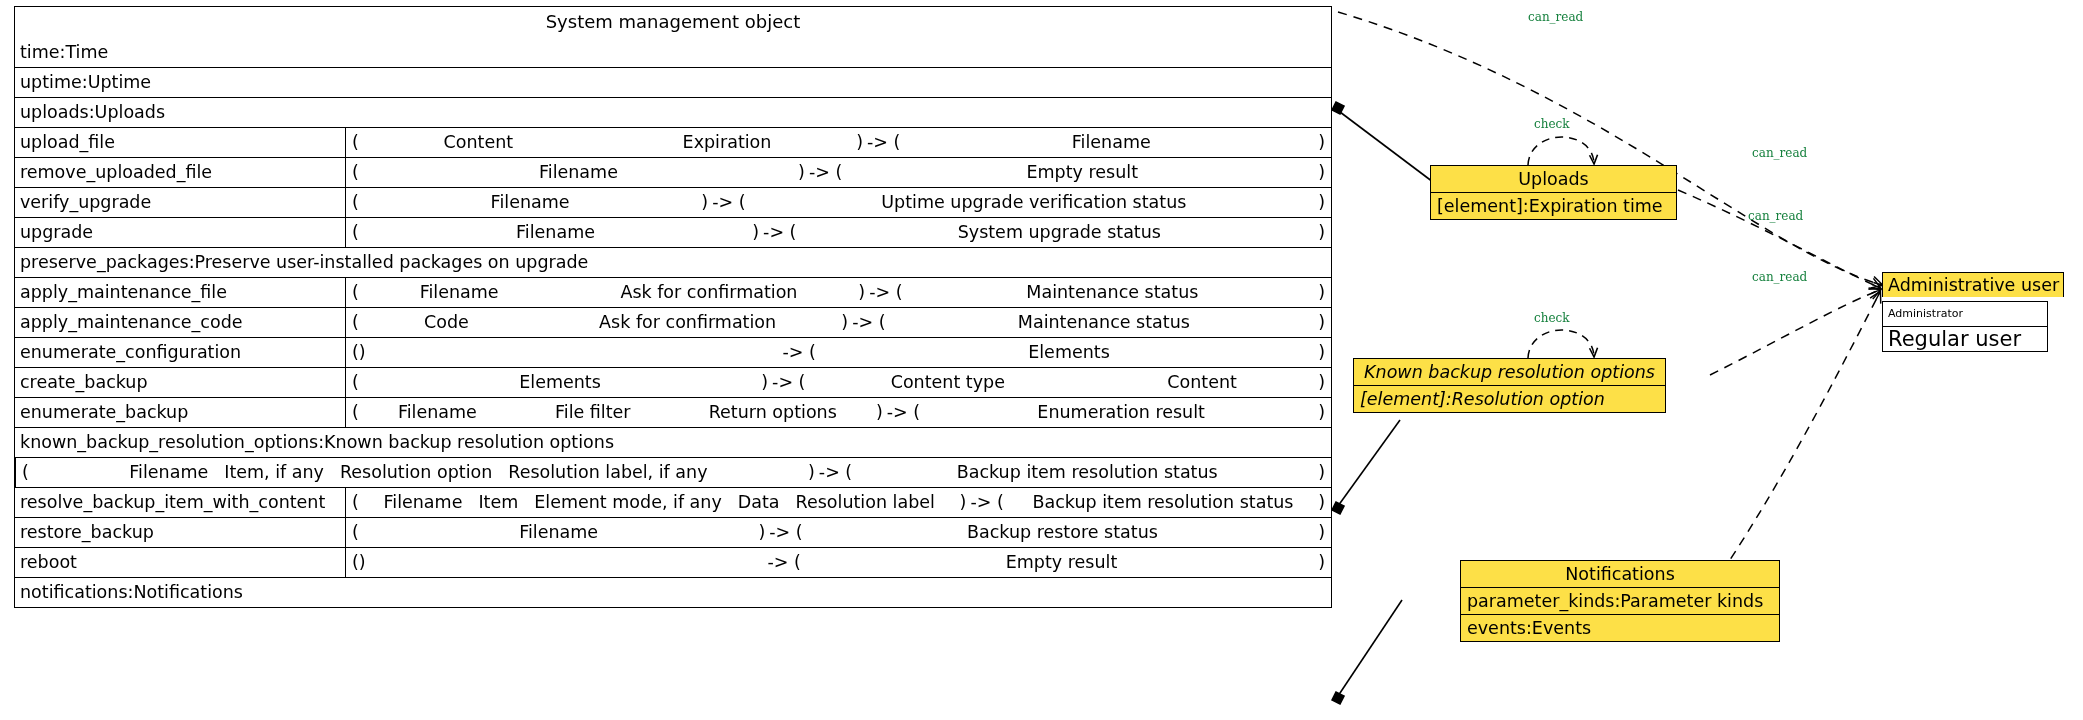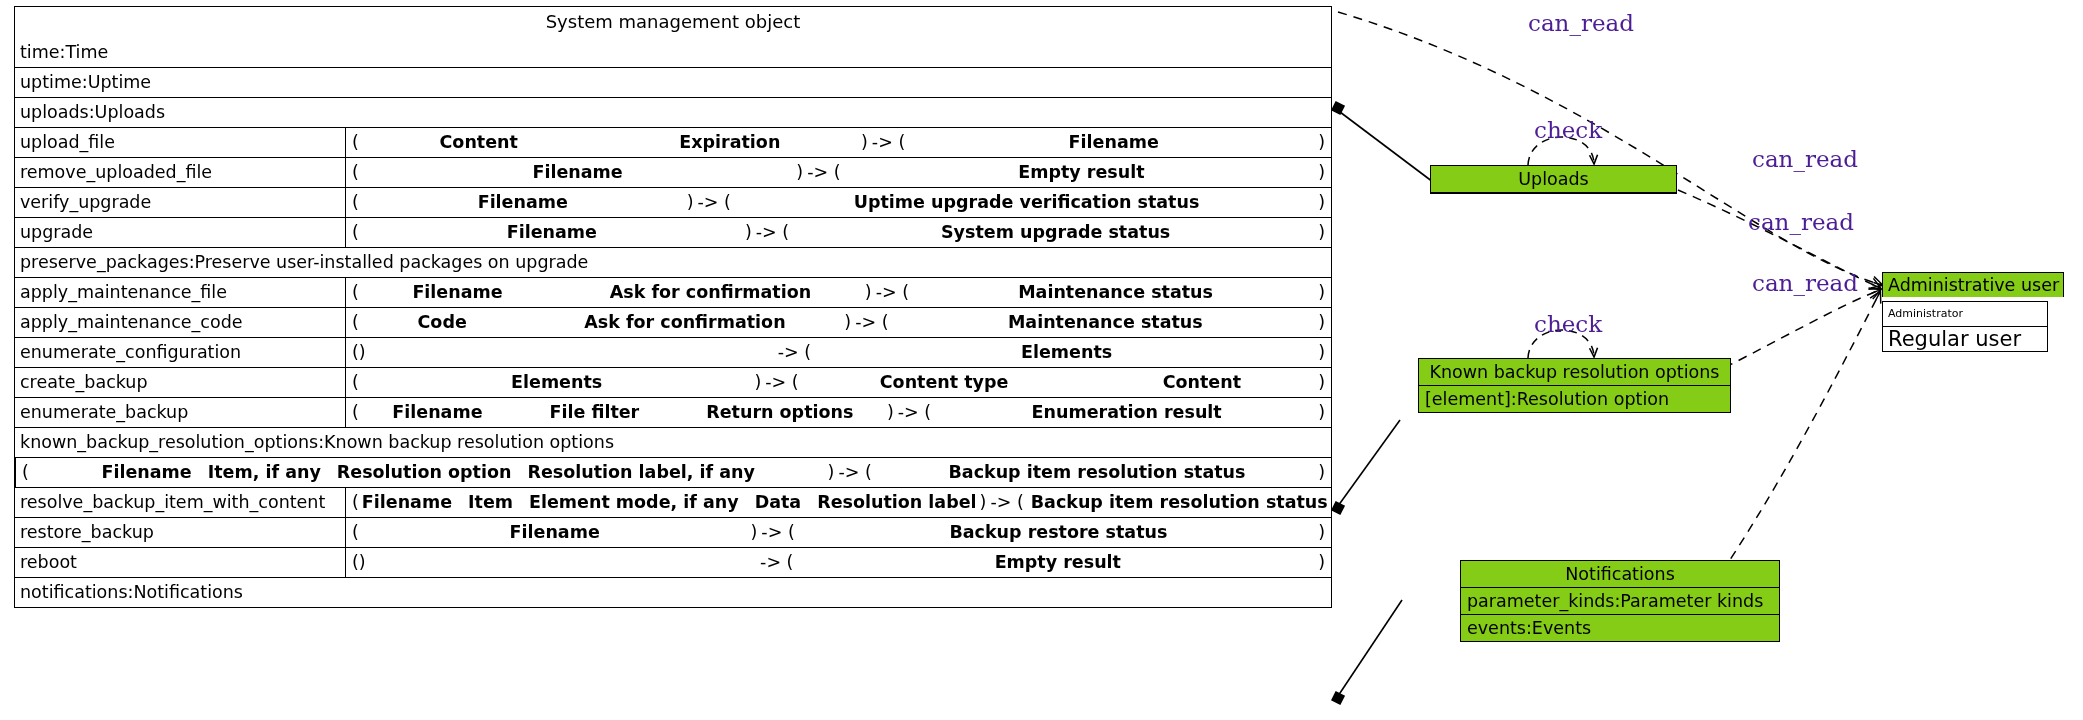--- a/index.html
+++ b/index.html
@@ -30,50 +30,50 @@
     justify-content:center;padding:4px 0 5px 0;
     font-size:18px;line-height:22px;text-align:center;
   }
   .title-row .t{width:100%;text-align:center;}
 
   
   .sig{display:flex;align-items:center;width:100%;white-space:nowrap;}
   .sig .paren{flex:0 0 auto;}
   .sig .args{flex:1 1 auto;text-align:center;display:flex;
              justify-content:space-around;align-items:center;}
-  .sig .args span{padding:0 2px;font-weight:bold;}
+  .sig .args span{padding:0 2px;}
   .sig .arrow{flex:0 0 auto;padding:0 4px;}
   .sig.tight .args{justify-content:center;gap:10px;}
   .sig.tight .args span{padding:0 3px;}
 
   
-  .sbox{position:absolute;border:1.5px solid #000;background:#84cc16;box-sizing:border-box;}
+  .sbox{position:absolute;border:1.5px solid #000;background:#fde047;box-sizing:border-box;}
   .sbox .hdr{
     text-align:center;font-size:17.5px;line-height:22px;padding:2px 6px;
     border-bottom:1.5px solid #000;white-space:nowrap;
   }
   .sbox .itm{
     font-size:17.5px;line-height:22px;padding:2px 6px;white-space:nowrap;
     border-bottom:1.5px solid #000;
   }
   .sbox .itm:last-child{border-bottom:none;}
 
   #box-uploads{left:1430px;top:165px;width:247px;}
-  #box-kbro{left:1418px;top:358px;width:313px;}
+  #box-kbro{left:1353px;top:358px;width:313px;font-style:italic;}
   #box-notif{left:1460px;top:560px;width:320px;}
 
   #box-adminuser{position:absolute;left:1882px;top:272px;width:auto;}
   #box-adminuser .hdr{text-align:left;padding:1px 4px 1px 5px;}
   #adm-sub{position:absolute;left:1882px;top:301px;border:1.5px solid #000;
            background:#fff;box-sizing:border-box;width:166px;}
 
   
   .elabel{
     position:absolute;font-family:"DejaVu Serif","Liberation Serif",serif;
-    font-size:23px;color:#4c1d95;white-space:nowrap;
+    font-size:12px;color:#15803d;white-space:nowrap;
   }
 
   svg#wires{position:absolute;left:0;top:0;width:2083px;height:720px;
             pointer-events:none;}
 </style>
 </head>
 <body>
 
 <div id="stage">
 
@@ -331,20 +331,21 @@
             </div></div>
         </div>
         <div class="row attr">
           <div class="cell-name">notifications:Notifications</div>
         </div>
       </div>
   </div>
 
   <div class="sbox" id="box-uploads">
     <div class="hdr">Uploads</div>
+    <div class="itm">[element]:Expiration time</div>
   </div>
 
   <div class="sbox" id="box-kbro">
     <div class="hdr">Known backup resolution options</div>
     <div class="itm">[element]:Resolution option</div>
   </div>
 
   <div class="sbox" id="box-notif">
     <div class="hdr">Notifications</div>
     <div class="itm">parameter_kinds:Parameter kinds</div>

